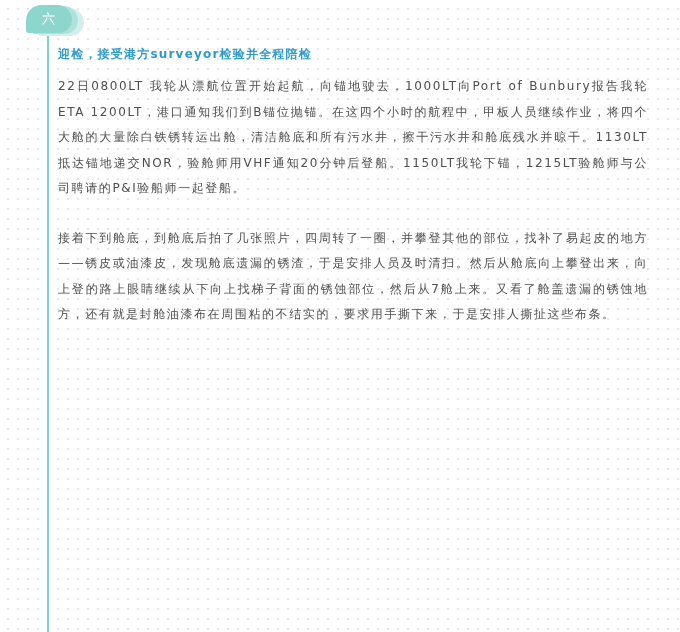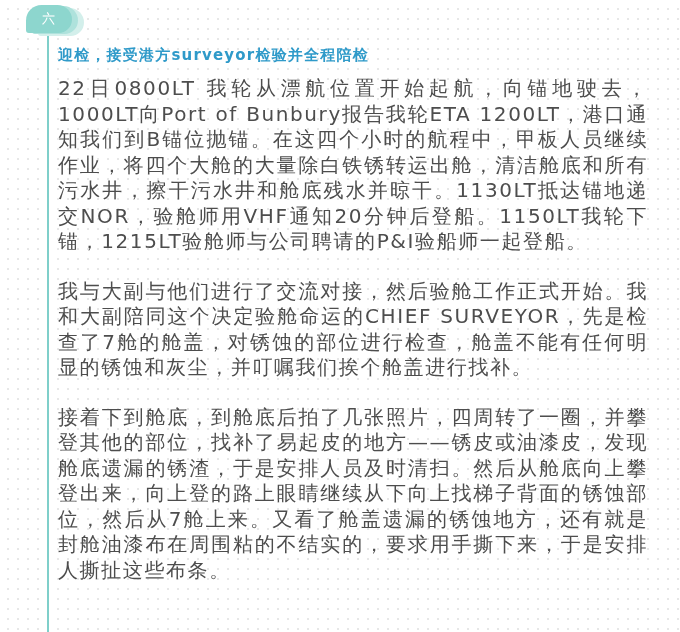--- a/index.html
+++ b/index.html
@@ -60,28 +60,28 @@
   
   .content {
     position: absolute;
     left: 58px;
     top: 46px;
     width: 590px;
     z-index: 2;
   }
   .title {
     margin: 0 0 11px 0;
-    font-size: 15px;
+    font-size: 12px;
     font-weight: bold;
     color: var(--title-color, #2f9ac9);
     letter-spacing: 1.2px;
   }
   .content p {
     margin: 0 0 24px 0;
-    font-size: 20px;
+    font-size: 12px;
     line-height: 25.5px;
     letter-spacing: 1.6px;
     color: var(--text-color, #4d4d4d);
     text-align: justify;
   }
   .content p:last-child { margin-bottom: 0; }
 </style>
 </head>
 <body>
 
@@ -89,15 +89,14 @@
 
 <div class="badge-stack">
   <span class="badge-layer l3"></span>
   <span class="badge-layer l2"></span>
   <span class="badge-main">六</span>
 </div>
 
 <div class="content">
   <h1 class="title">迎检，接受港方surveyor检验并全程陪检</h1>
   <p>22日0800LT 我轮从漂航位置开始起航，向锚地驶去，1000LT向Port of Bunbury报告我轮ETA 1200LT，港口通知我们到B锚位抛锚。在这四个小时的航程中，甲板人员继续作业，将四个大舱的大量除白铁锈转运出舱，清洁舱底和所有污水井，擦干污水井和舱底残水并晾干。1130LT抵达锚地递交NOR，验舱师用VHF通知20分钟后登船。1150LT我轮下锚，1215LT验舱师与公司聘请的P&amp;I验船师一起登船。</p>
-  <p>我与大副与他们进行了交流对接，然后验舱工作正式开始。我和大副陪同这个决定验舱命运的CHIEF SURVEYOR，先是检查了7舱的舱盖，对锈蚀的部位进行检查，舱盖不能有任何明显的锈蚀和灰尘，并叮嘱我们挨个舱盖进行找补。</p>
   <p>接着下到舱底，到舱底后拍了几张照片，四周转了一圈，并攀登其他的部位，找补了易起皮的地方——锈皮或油漆皮，发现舱底遗漏的锈渣，于是安排人员及时清扫。然后从舱底向上攀登出来，向上登的路上眼睛继续从下向上找梯子背面的锈蚀部位，然后从7舱上来。又看了舱盖遗漏的锈蚀地方，还有就是封舱油漆布在周围粘的不结实的，要求用手撕下来，于是安排人撕扯这些布条。</p>
 </div>
 
 </body></html>

